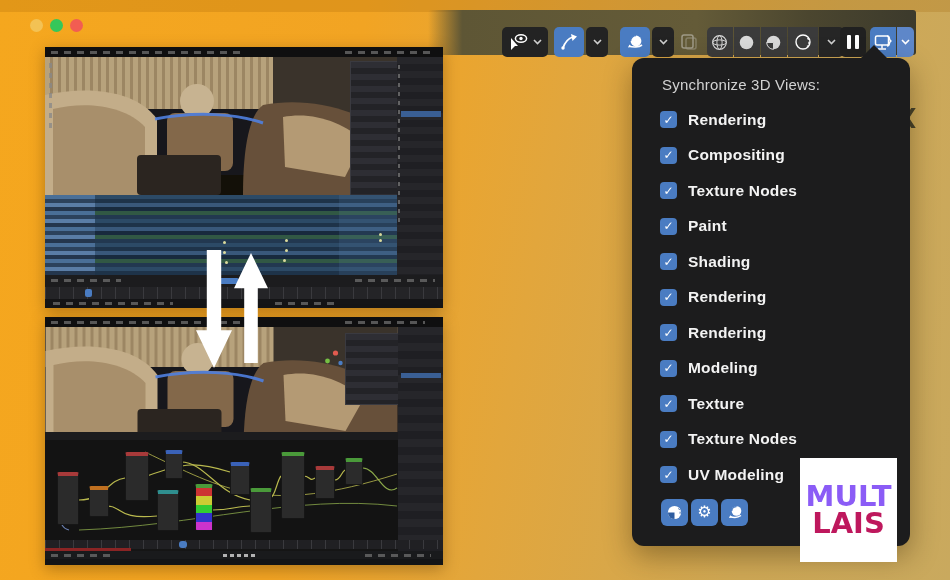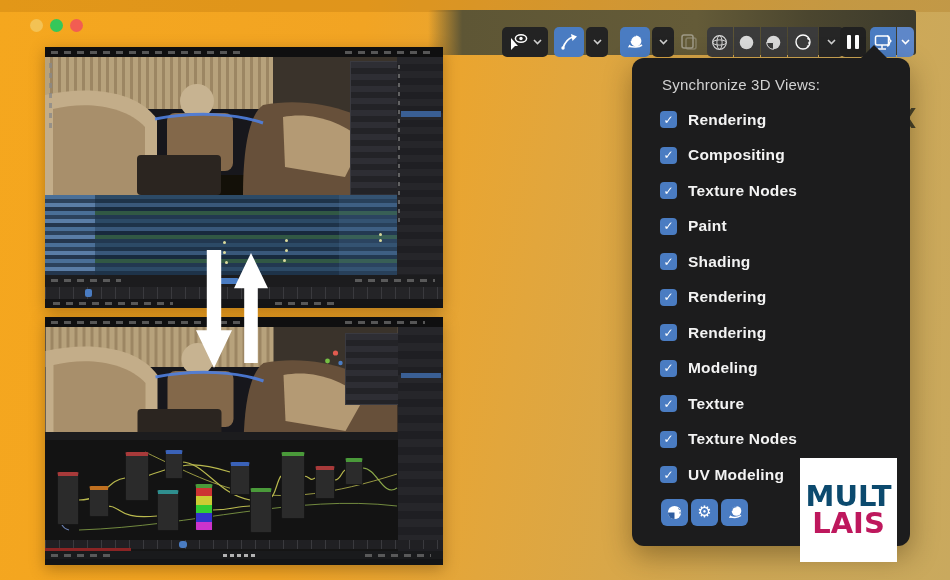--- a/index.html
+++ b/index.html
@@ -411,16 +411,16 @@
             <path d="M4,12.5 A8,4 0 0 0 15,11.5" fill="none" stroke="#fff" stroke-width="1.5"></path>
             <path d="M3,14 L6.2,13.4 L4.2,11.2 Z" fill="#fff"></path>
             <path d="M10.5,2.6 A4.8,4.8 0 0 0 5.7,7" fill="none" stroke="#4a7cc2" stroke-width="1.3"></path>
           </svg>
         </div>
       </div>
     </div>
   </div>
 
   <div class="abs logo">
-    <div style="color:#0c4a6e;">MULT</div>
+    <div style="color:#8b5cf6;">MULT</div>
     <div style="color:#be185d;">LAIS</div>
   </div>
 </div>
 
 </body></html>

